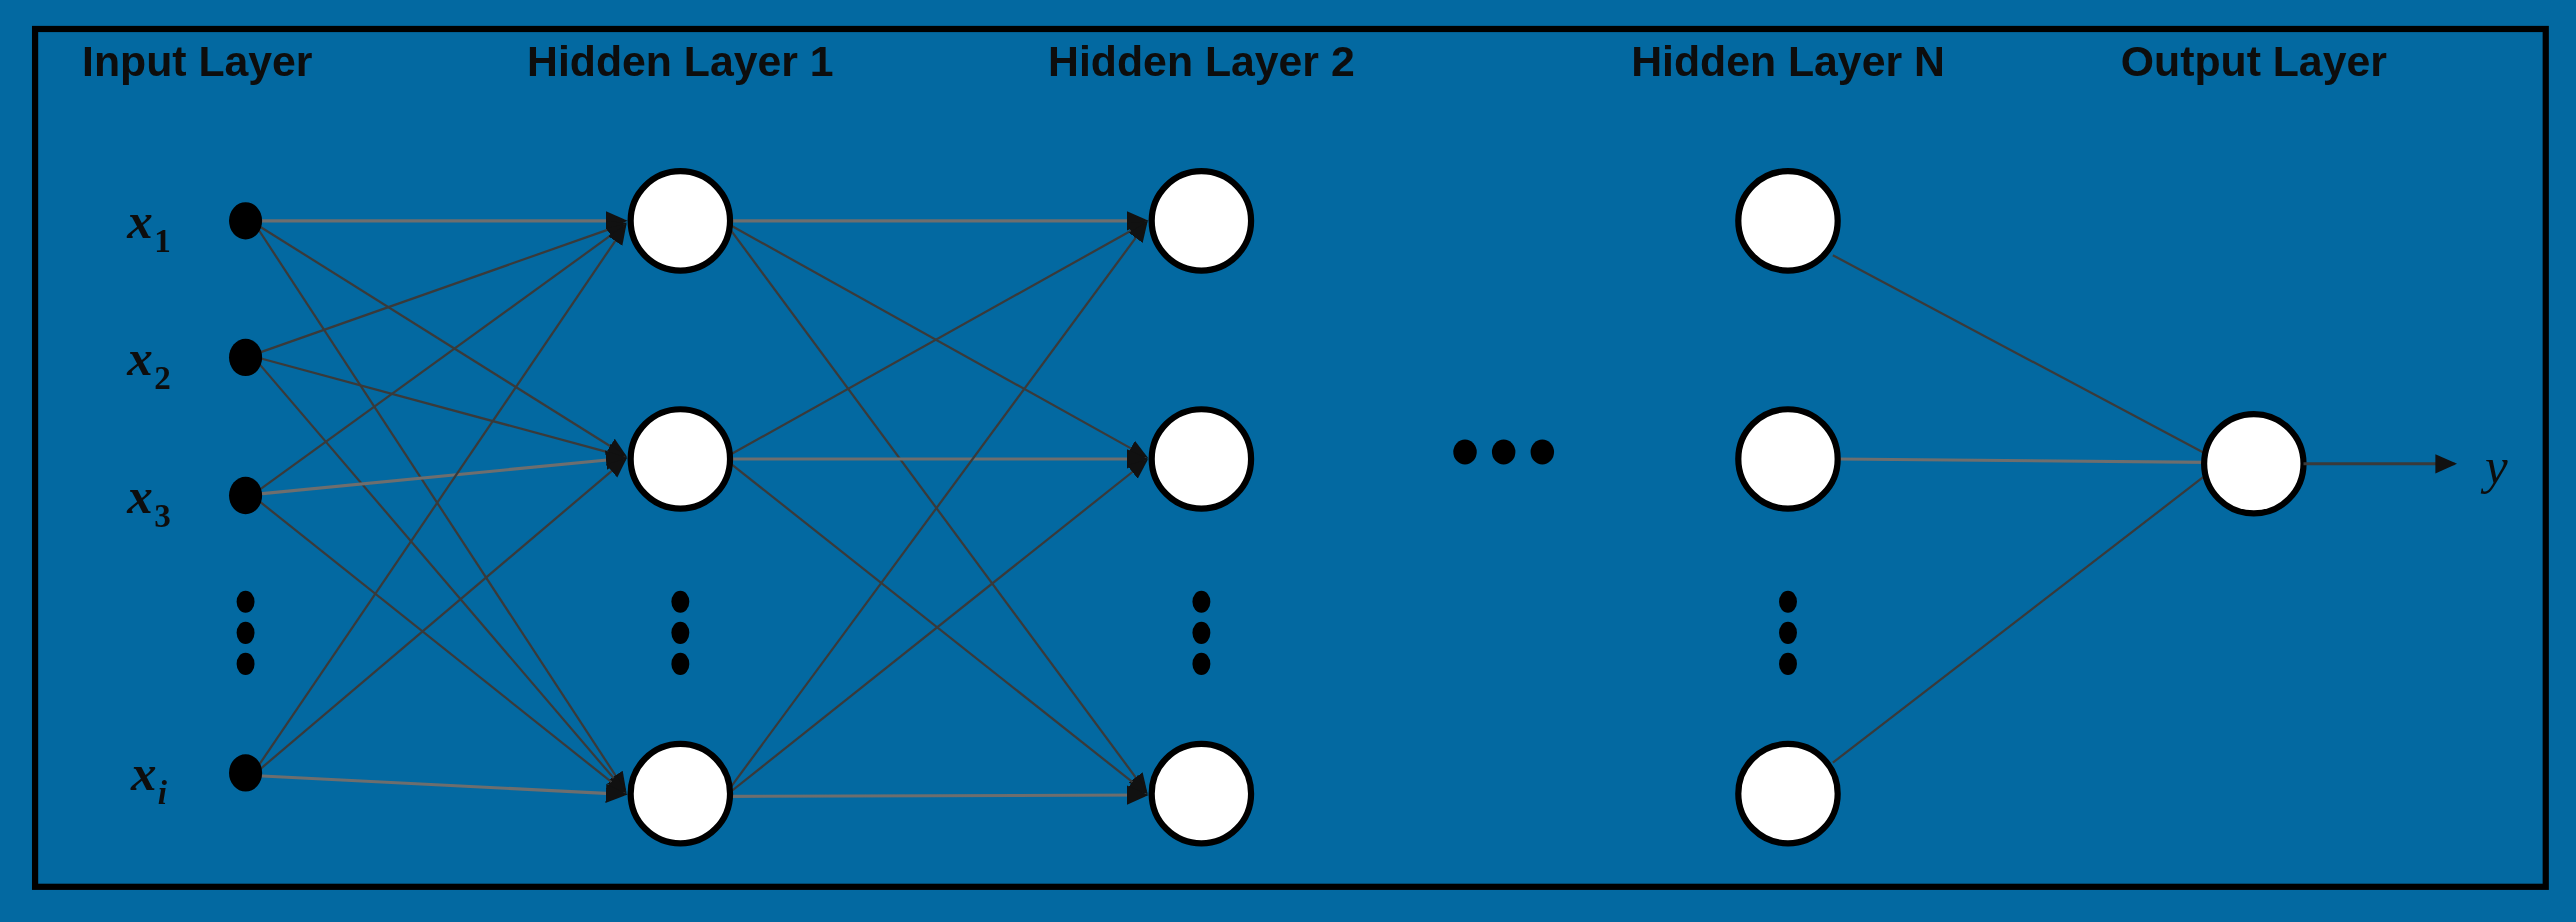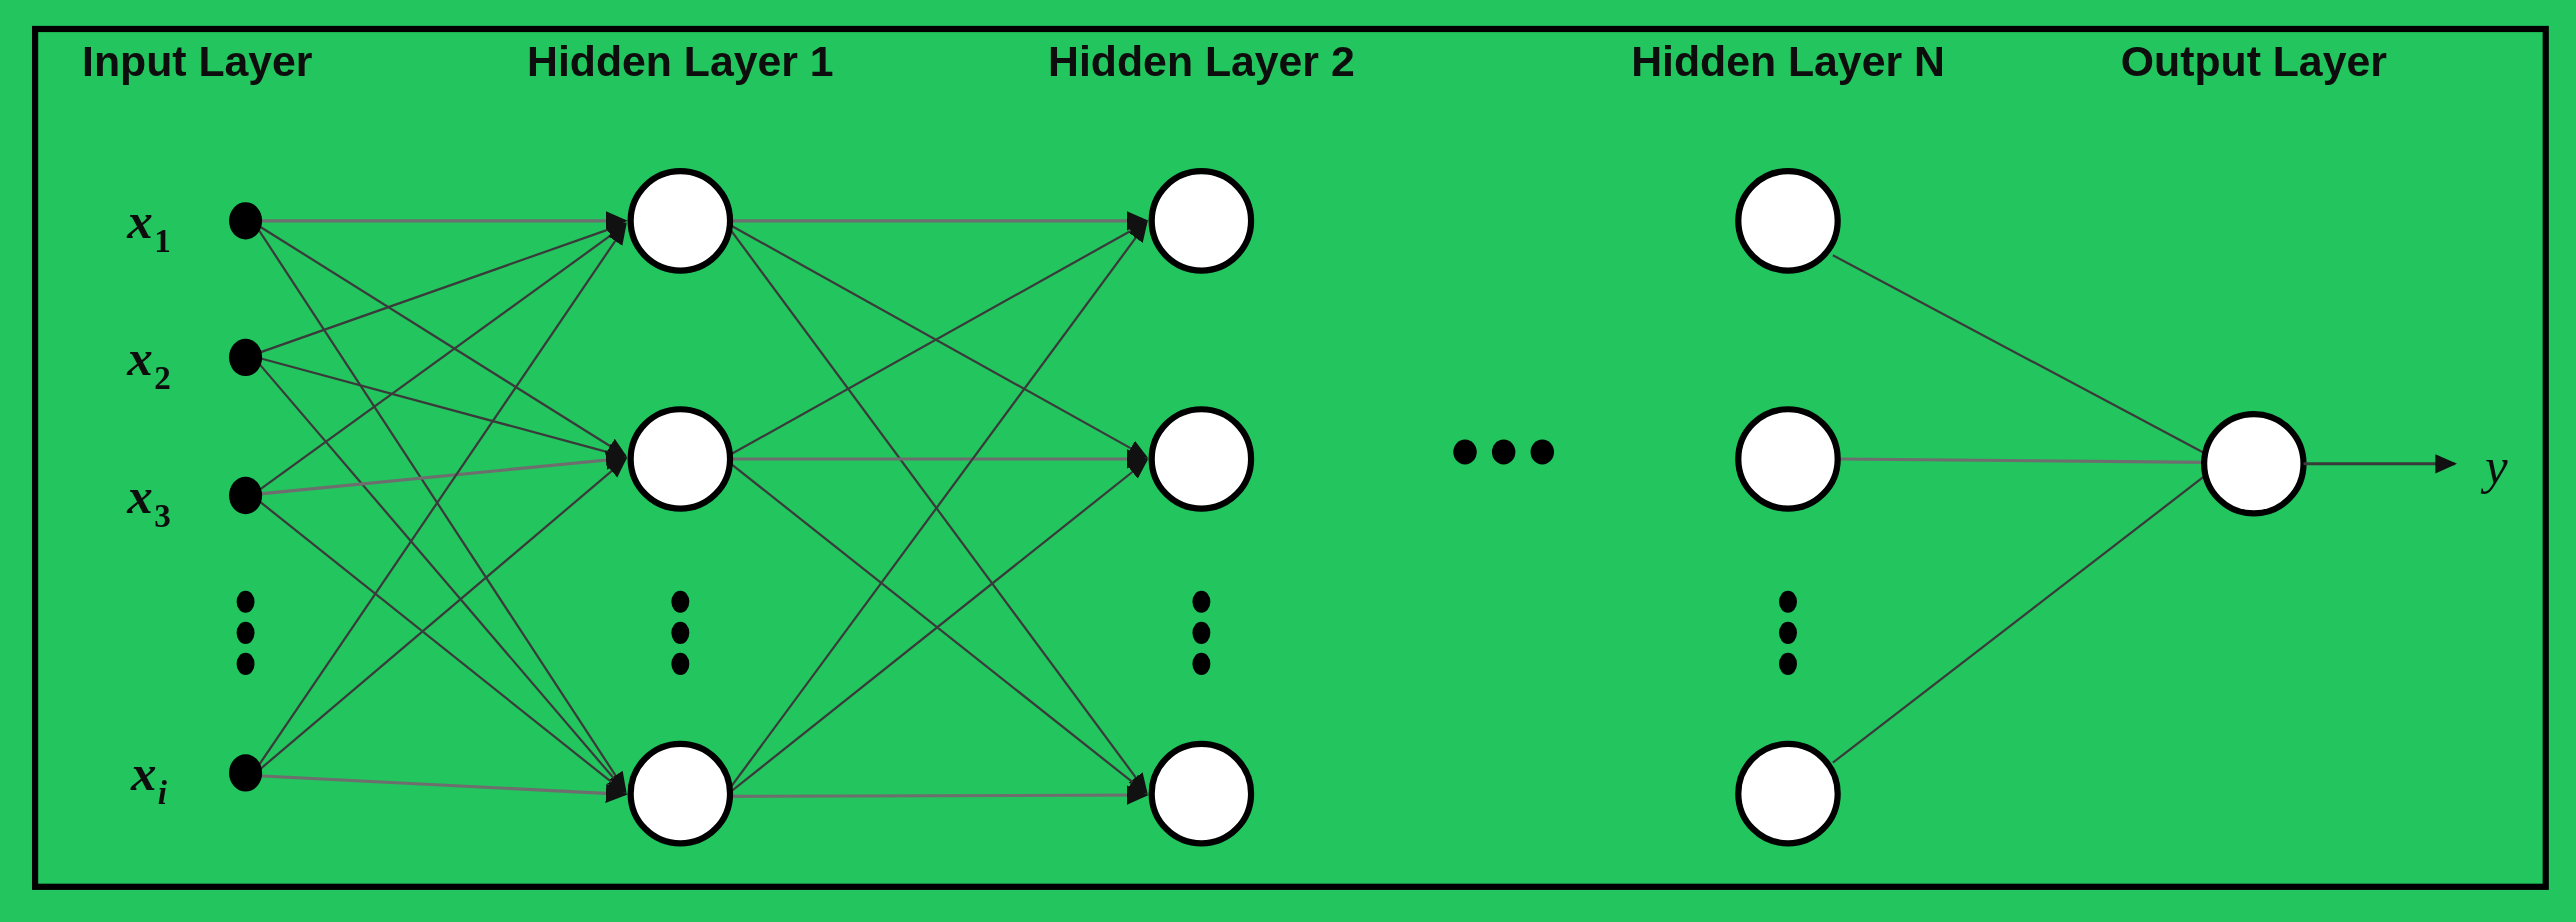--- a/index.html
+++ b/index.html
@@ -8,21 +8,21 @@
     padding: 0;
     background: #ffffff;
   }
   body {
     font-family: "Liberation Sans", sans-serif;
   }
   #canvas-wrap {
     position: relative;
     width: 2576px;
     height: 922px;
-    background: #22c55e;
+    background: #0369a1;
     overflow: hidden;
   }
   #diagram-svg {
     position: absolute;
     top: 0;
     left: 0;
     width: 2576px;
     height: 922px;
     display: block;
   }

